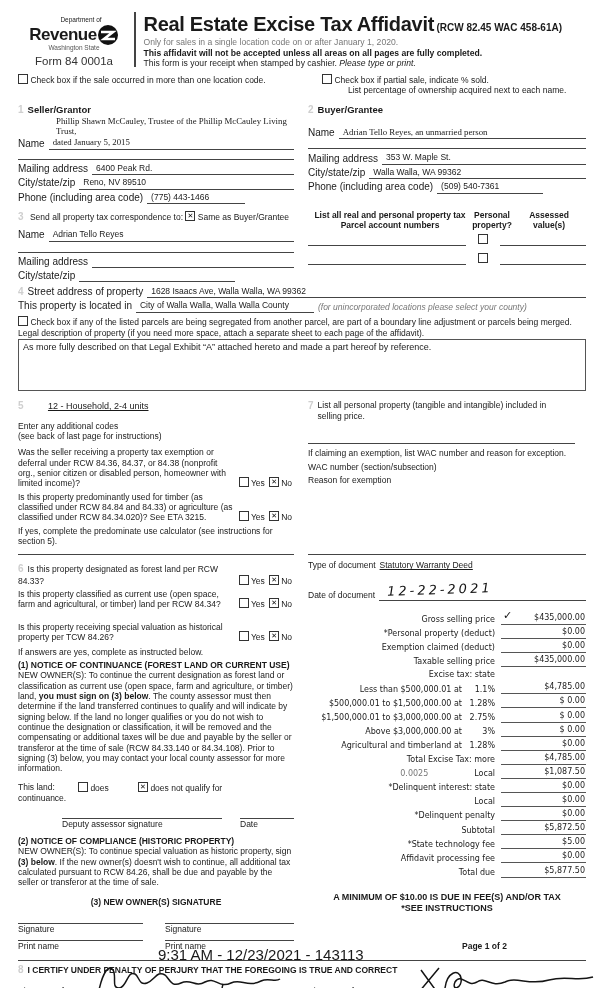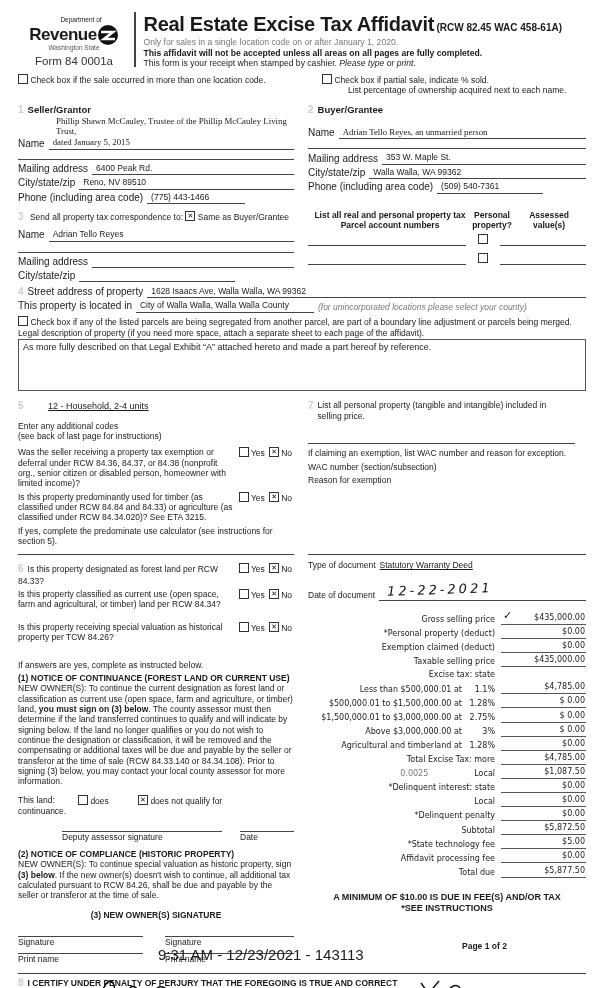--- a/index.html
+++ b/index.html
@@ -11,21 +11,21 @@
   .secnum{color:#cfcfcf;font-size:10px;font-weight:bold;margin-right:4px;}
   .hr{border-top:1px solid #444;height:0;}
   .cb{display:inline-block;width:8px;height:8px;border:1px solid #333;box-sizing:content-box;
       font:bold 7px/8px "DejaVu Sans",sans-serif;text-align:center;vertical-align:-1px;color:#111;overflow:hidden;}
   .cols{display:flex;} .lcol{width:276px;flex:none;} .gut{width:14px;flex:none;} .rcol{flex:1;}
   .fl{display:flex;align-items:flex-end;} 
   .fl .lab{white-space:nowrap;margin-right:4px;}
   .fl .val{flex:1;border-bottom:1px solid #444;padding:0 2px 1px 4px;min-height:10px;}
   .yn{white-space:nowrap;flex:none;}
   .yn span{margin-right:2px;}
-  .q{display:flex;justify-content:space-between;align-items:flex-start;margin-bottom:3px;}
+  .q{display:flex;justify-content:space-between;align-items:flex-end;margin-bottom:3px;}
   .q .qt{flex:1;padding-right:4px;}
   .phead{display:flex;font-weight:bold;text-align:center;line-height:1.15;margin-bottom:3px;}
   .prow{display:flex;align-items:flex-end;margin-bottom:7px;}
   .pcell{flex:1;border-bottom:1px solid #444;padding:0 2px 1px 2px;min-height:10px;}
   .pchk{width:34px;flex:none;text-align:center;}
   .pval{width:80px;flex:none;border-bottom:1px solid #444;text-align:left;padding:0 2px 1px 4px;min-height:10px;font-family:"DejaVu Sans",sans-serif;font-size:8px;}
   .taxrow{display:flex;align-items:flex-end;justify-content:flex-end;margin-bottom:2.1px;font-family:"DejaVu Sans",sans-serif;font-size:8px;}
   .taxrow .tl{text-align:right;white-space:nowrap;}
   .taxrow .tr2{width:30px;flex:none;text-align:right;margin-left:3px;}
   .taxrow .ta{width:84px;flex:none;margin-left:6px;border-bottom:1px solid #555;text-align:right;padding:0 1px 1px 0;min-height:10px;position:relative;}
@@ -237,21 +237,21 @@
         <span class="yn"><span class="cb"></span><span>Yes</span> <span class="cb">✕</span><span>No</span></span>
       </div>
       <div class="q" style="margin-top:2px;">
         <span class="qt">Is this property classified as current use (open space, farm and agricultural, or timber) land per RCW 84.34?</span>
         <span class="yn"><span class="cb"></span><span>Yes</span> <span class="cb">✕</span><span>No</span></span>
       </div>
       <div class="q" style="margin-top:12px;">
         <span class="qt">Is this property receiving special valuation as historical property per TCW 84.26?</span>
         <span class="yn"><span class="cb"></span><span>Yes</span> <span class="cb">✕</span><span>No</span></span>
       </div>
-      <div style="margin-top:18px;">If answers are yes, complete as instructed below.</div>
+      <div style="margin-top:5px;">If answers are yes, complete as instructed below.</div>
       <div class="b" style="margin-top:2px;">(1) NOTICE OF CONTINUANCE (FOREST LAND OR CURRENT USE)</div>
       <div><span>NEW OWNER(S): To continue the current designation as forest land or classification as current use (open space, farm and agriculture, or timber) land, </span><span class="b">you must sign on (3) below</span><span>. The county assessor must then determine if the land transferred continues to qualify and will indicate by signing below. If the land no longer qualifies or you do not wish to continue the designation or classification, it will be removed and the compensating or additional taxes will be due and payable by the seller or transferor at the time of sale (RCW 84.33.140 or 84.34.108). Prior to signing (3) below, you may contact your local county assessor for more information.</span></div>
       <div style="display:flex;margin-top:8px;">
         <span style="width:60px;">This land:</span>
         <span style="width:60px;"><span class="cb"></span> <span>does</span></span>
         <span><span class="cb">✕</span> <span>does not qualify for</span></span>
       </div>
       <div>continuance.</div>
       <div style="display:flex;margin-top:14px;">
         <div style="width:160px;padding-left:44px;">

